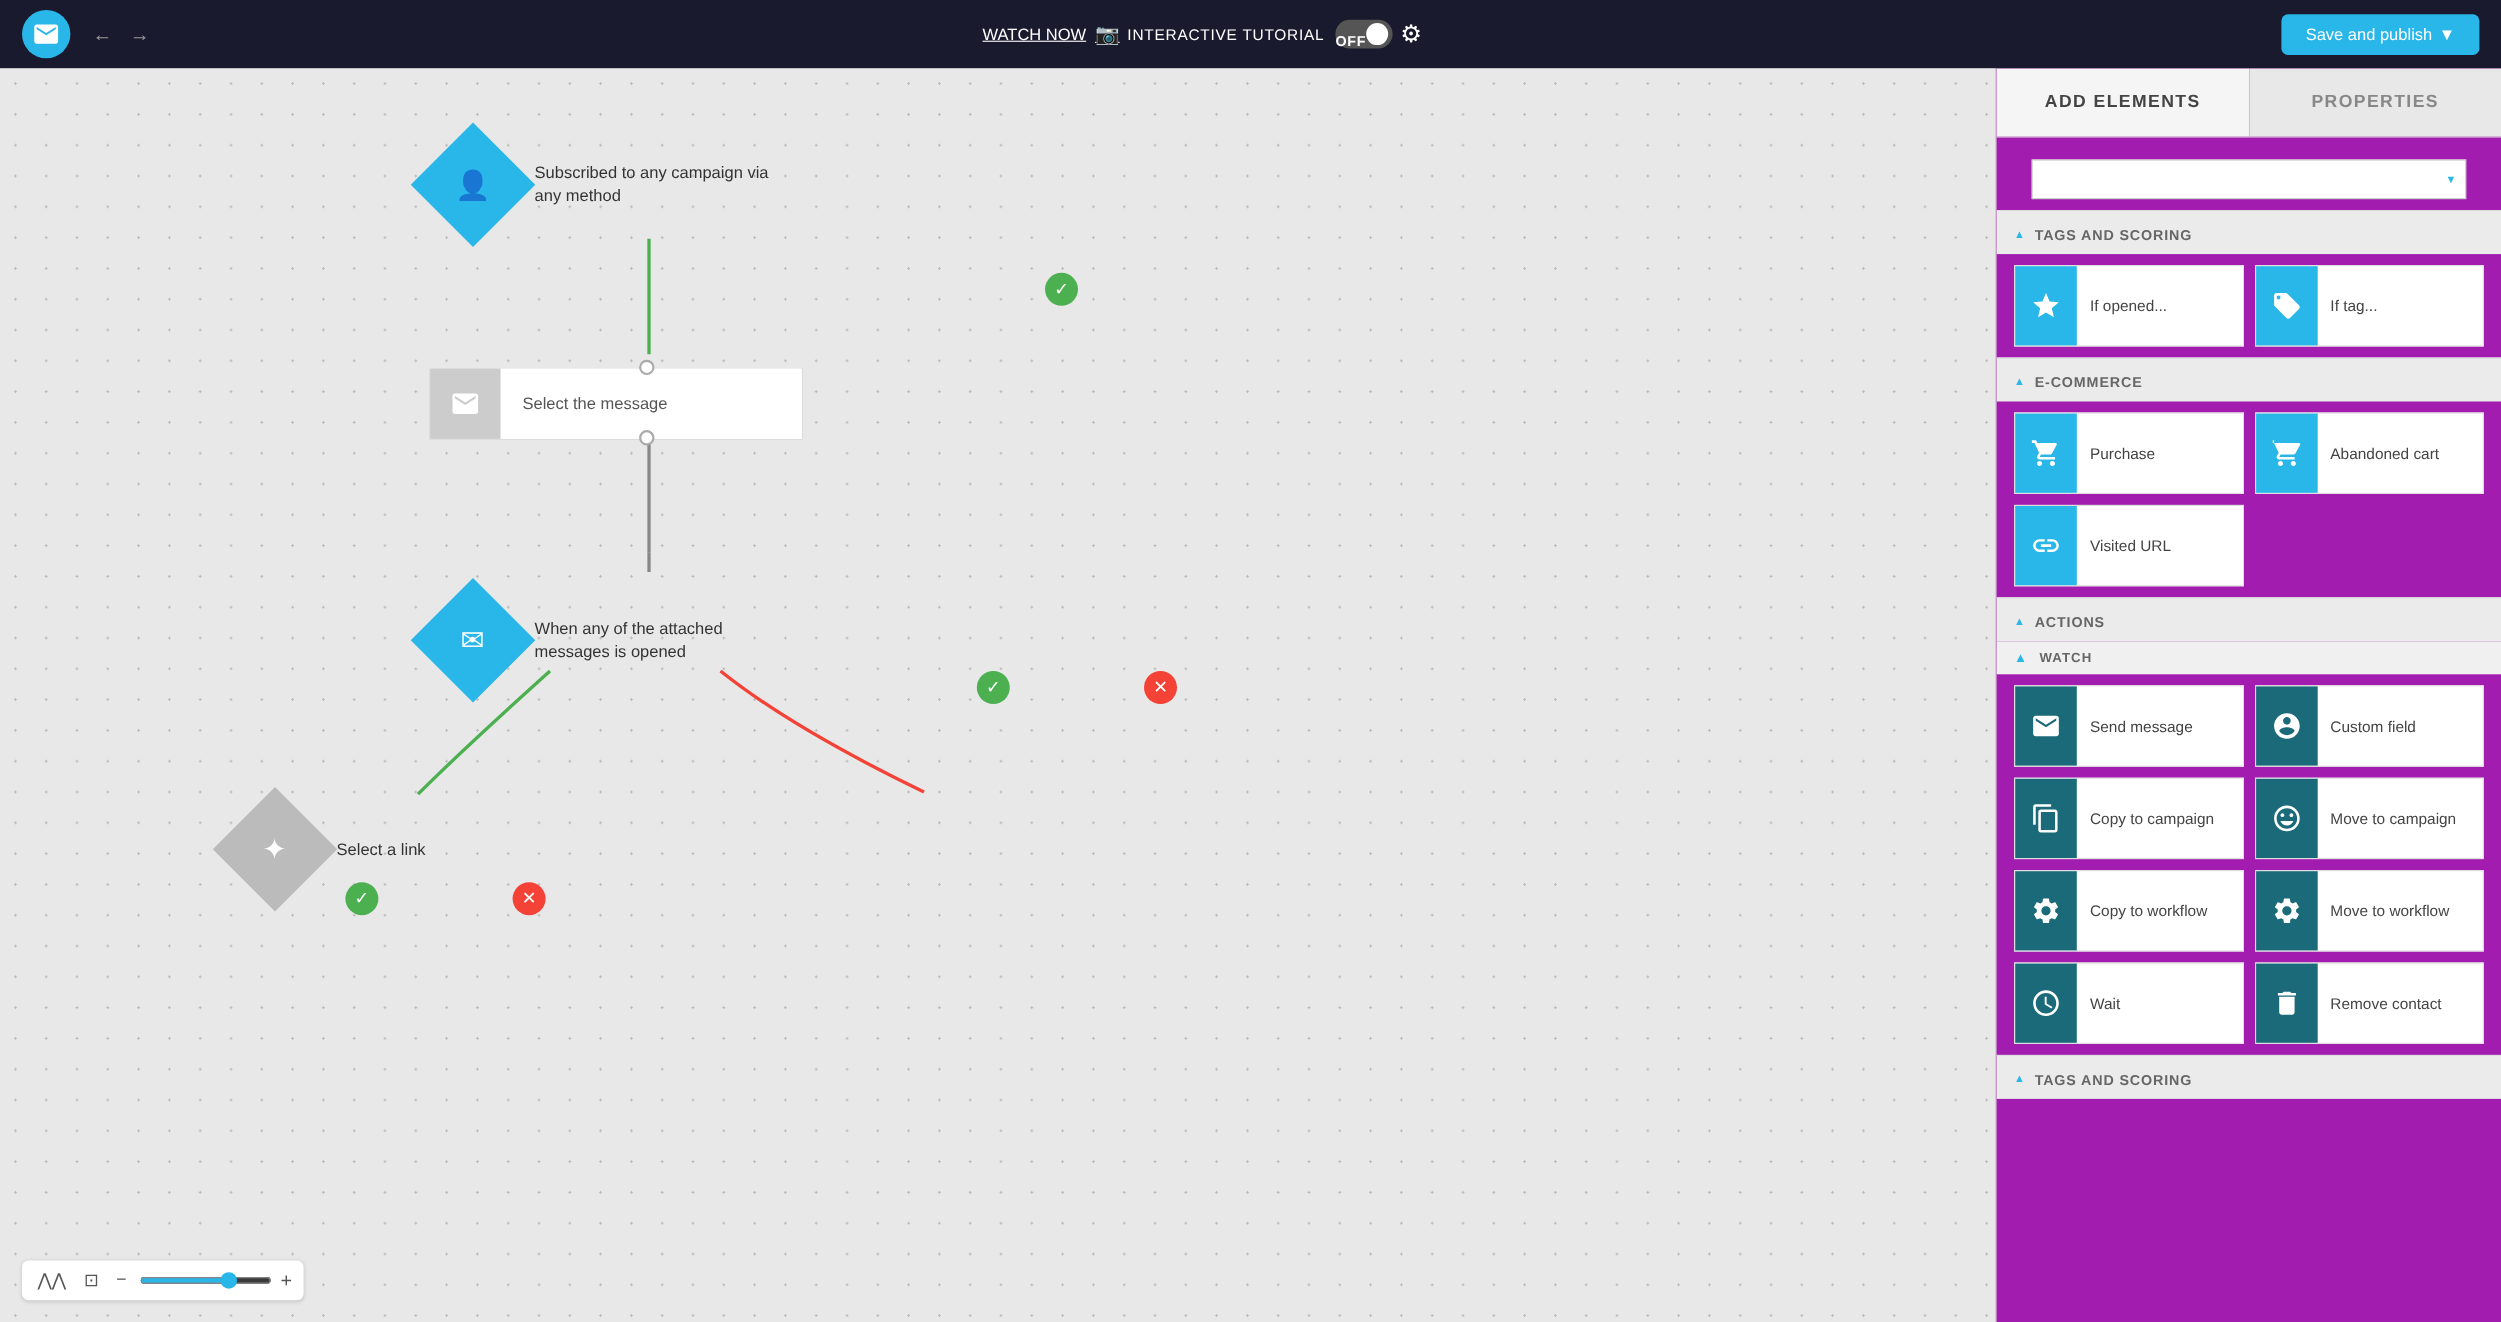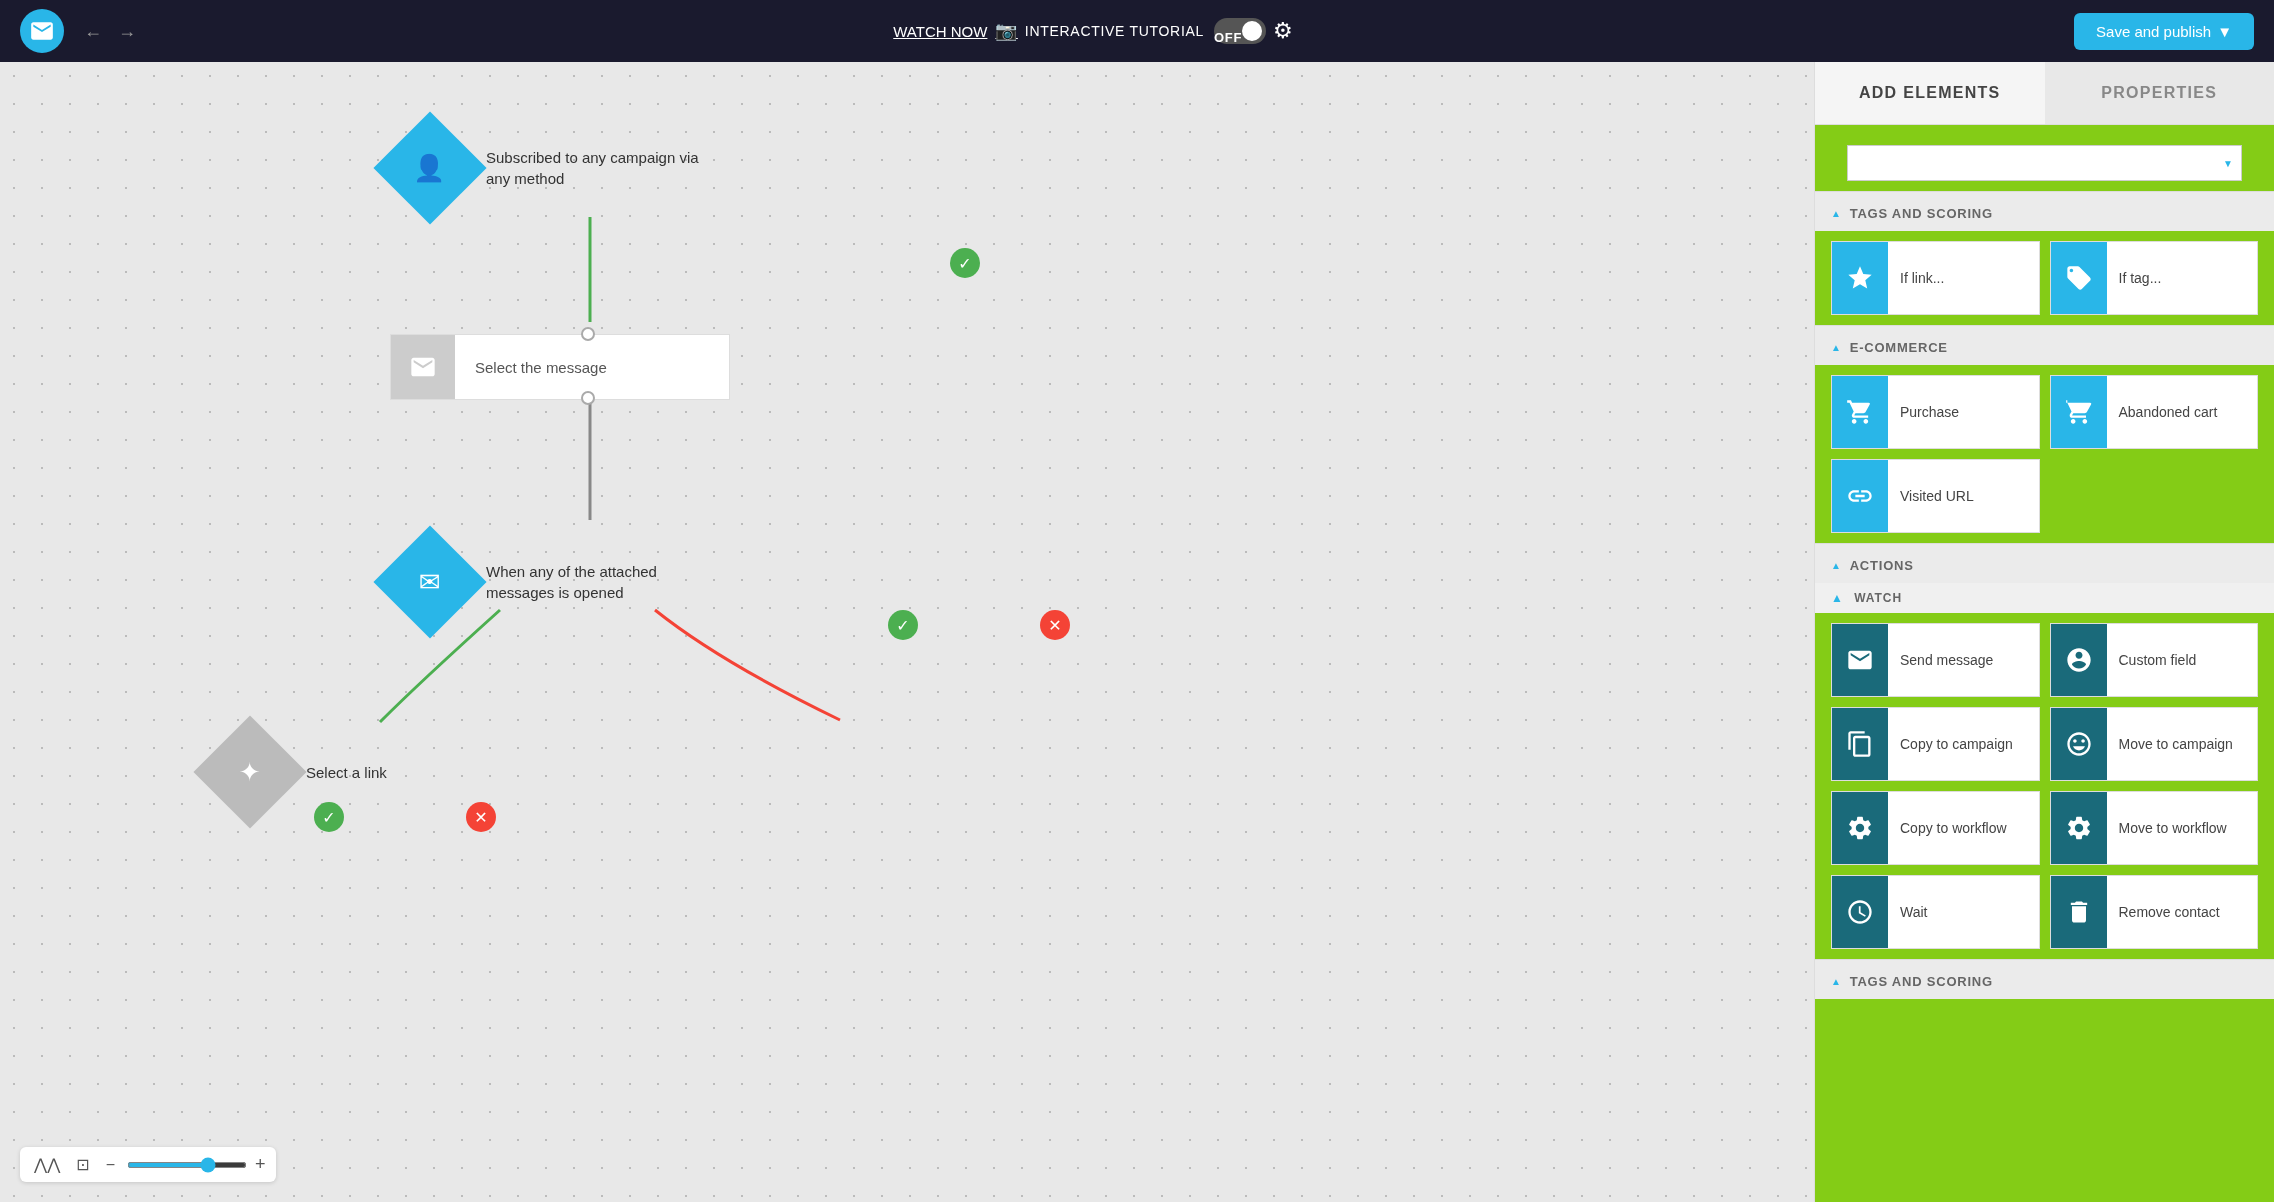--- a/index.html
+++ b/index.html
@@ -94,21 +94,21 @@
       position: absolute; font-size: 16px;
     }
     .status-badge.green { background: #4caf50; color: white; }
     .status-badge.red { background: #f44336; color: white; }
 
     
     .canvas-svg { position: absolute; top: 0; left: 0; width: 100%; height: 100%; pointer-events: none; }
 
     
     .right-panel {
-      width: 460px; background: #84cc16;
+      width: 460px; background: #a21caf;
       display: flex; flex-direction: column;
       border-left: 1px solid #ddd;
       overflow-y: auto;
     }
 
     
     .panel-tabs { display: flex; border-bottom: 1px solid #ddd; }
     .panel-tab {
       flex: 1; padding: 22px 0; text-align: center;
       font-size: 16px; font-weight: 600; letter-spacing: 0.08em;
@@ -291,21 +291,21 @@
       <span>TAGS AND SCORING</span>
     </div>
     <div class="element-grid">
 
       <div class="element-card">
         <div class="element-card-icon teal">
           <svg viewBox="0 0 24 24">
               <path d="M12 17.27L18.18 21l-1.64-7.03L22 9.24l-7.19-.61L12 2 9.19 8.63 2 9.24l5.46 4.73L5.82 21z"></path>
             </svg>
         </div>
-        <span class="element-card-label">If link...</span>
+        <span class="element-card-label">If opened...</span>
       </div>
 
       <div class="element-card">
         <div class="element-card-icon teal">
           <svg viewBox="0 0 24 24">
               <path d="M21.41 11.58l-9-9C12.05 2.22 11.55 2 11 2H4c-1.1 0-2 .9-2 2v7c0 .55.22 1.05.59 1.42l9 9c.36.36.86.58 1.41.58.55 0 1.05-.22 1.41-.59l7-7c.37-.36.59-.86.59-1.41 0-.55-.23-1.06-.59-1.42zM5.5 7C4.67 7 4 6.33 4 5.5S4.67 4 5.5 4 7 4.67 7 5.5 6.33 7 5.5 7z"></path>
             </svg>
         </div>
         <span class="element-card-label">If tag...</span>
       </div>

